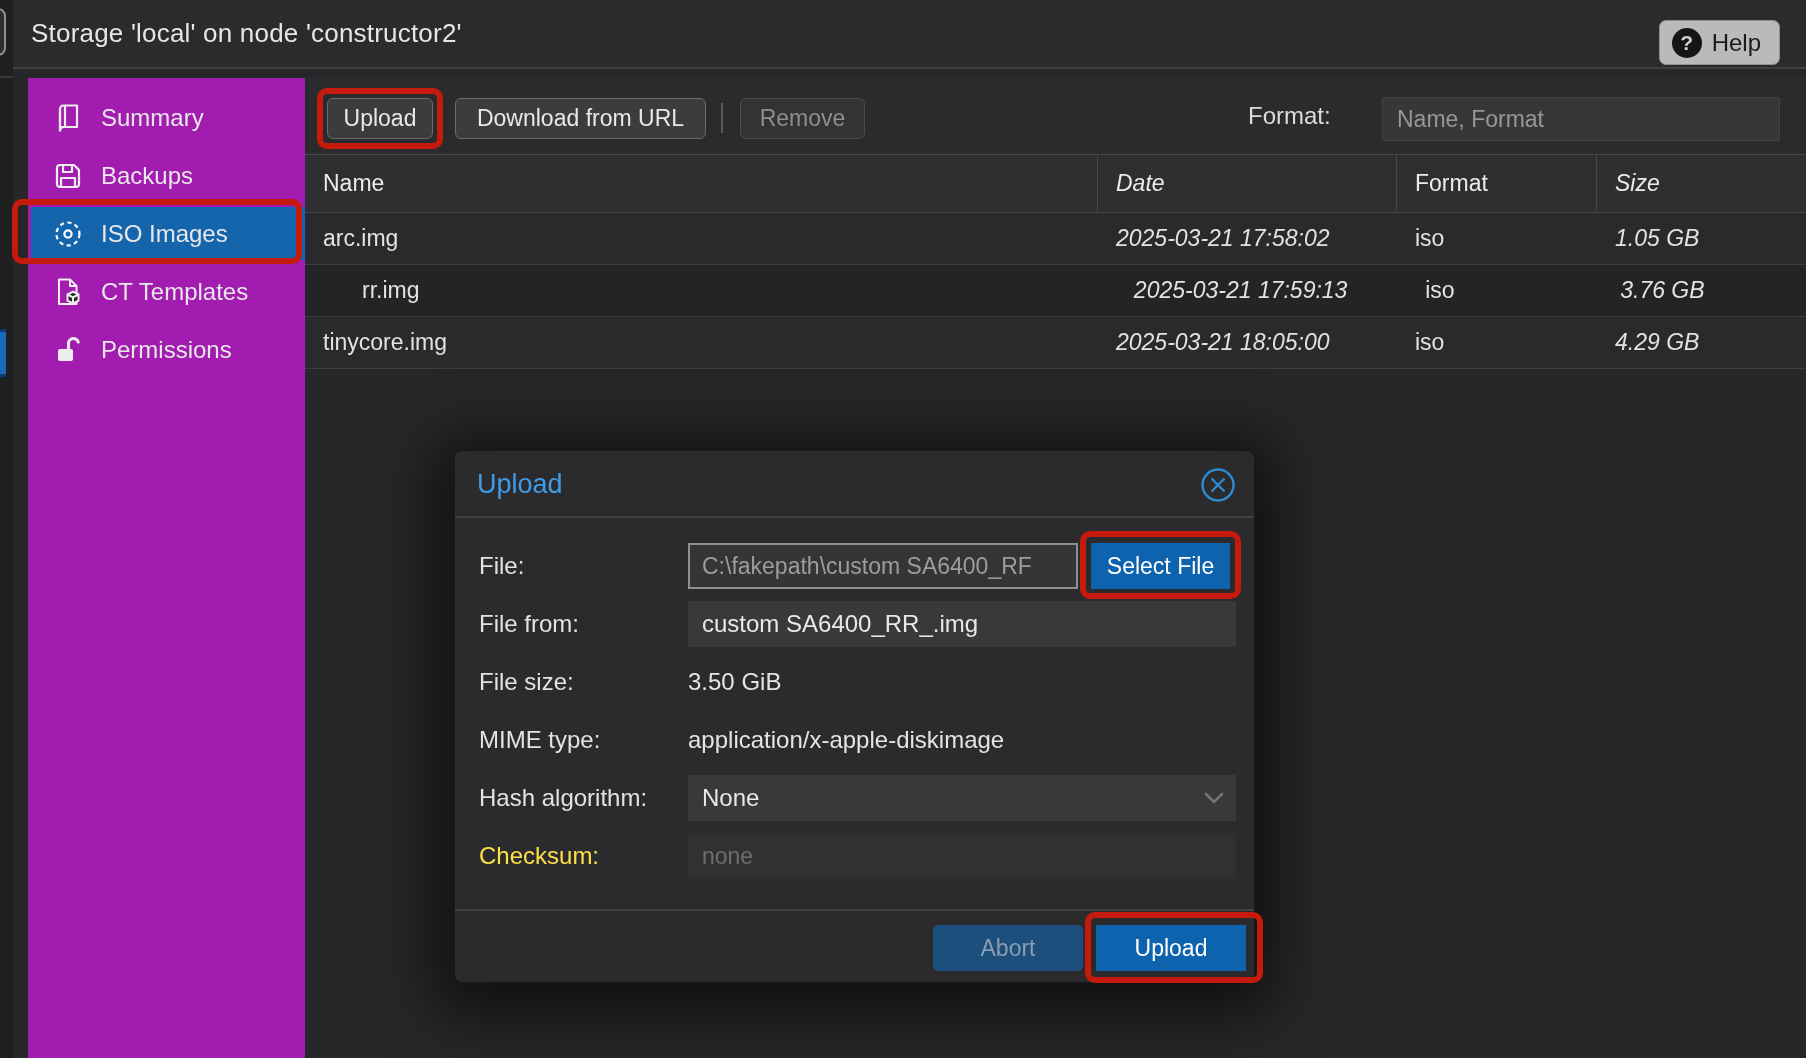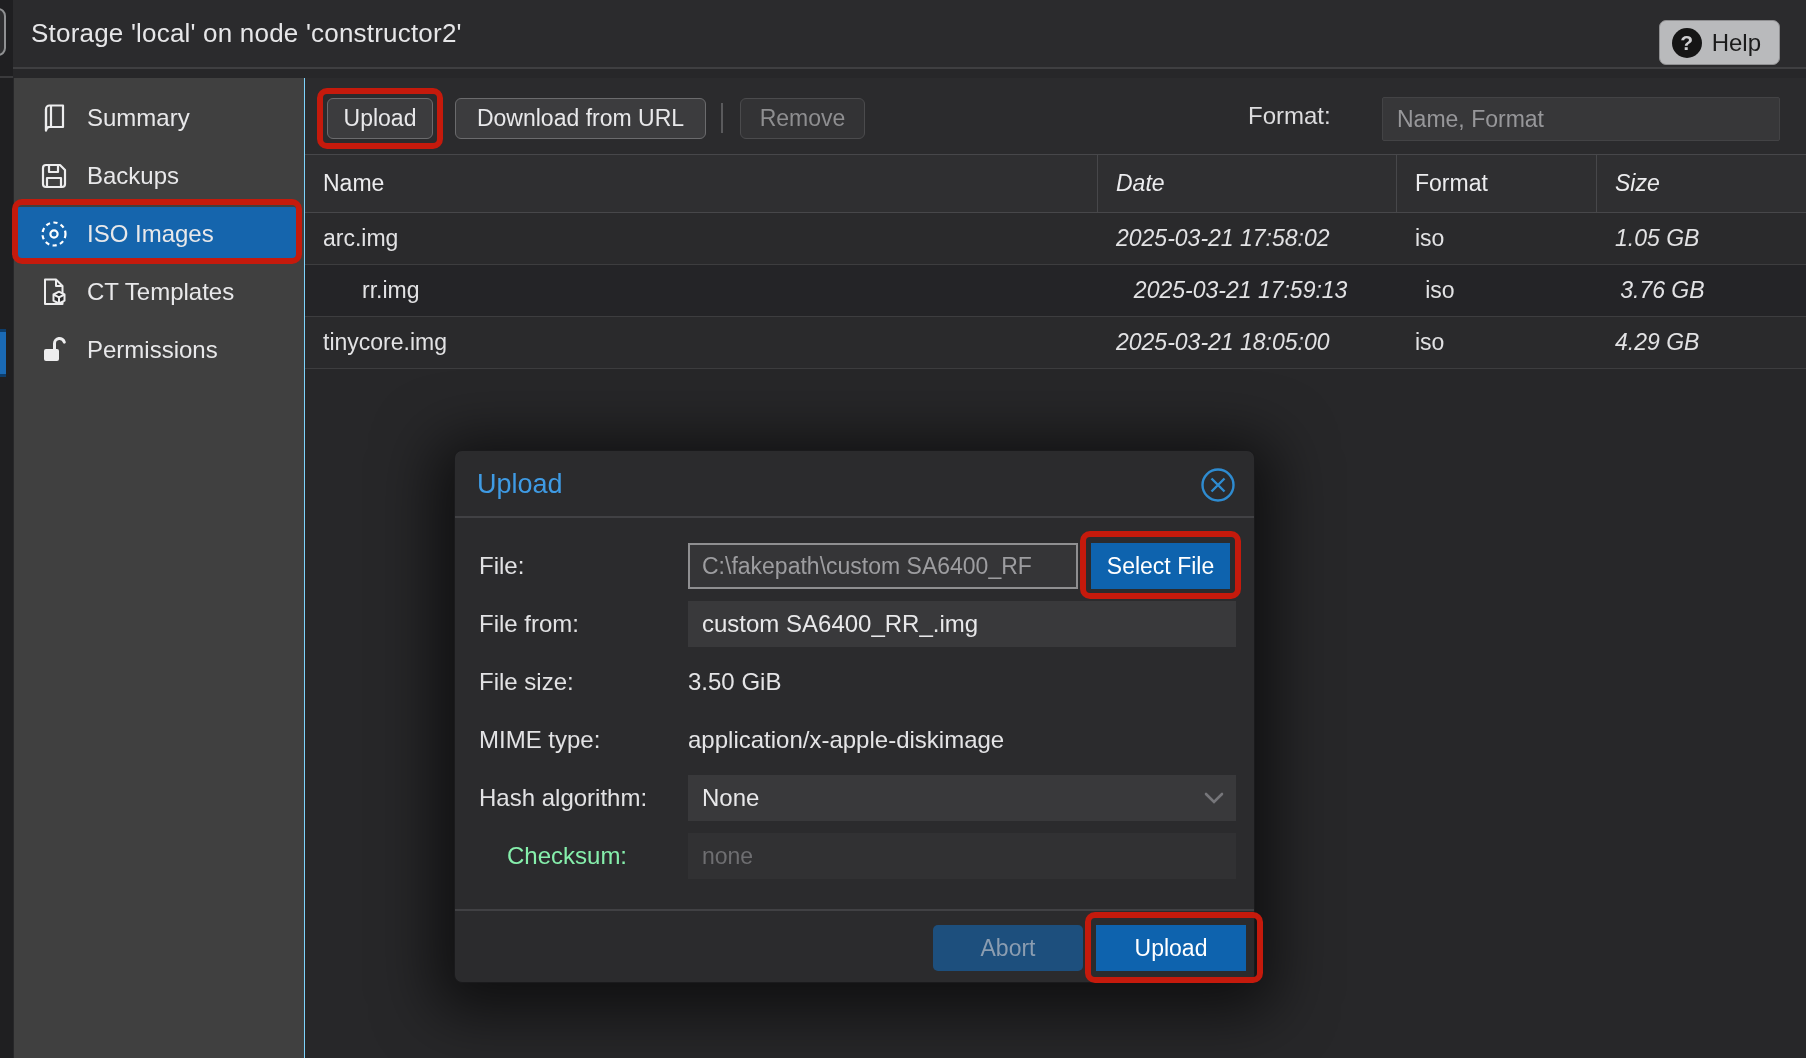--- a/index.html
+++ b/index.html
@@ -18,22 +18,22 @@
   
   .header-bar { position:absolute; left:13px; top:0; width:1793px; height:69px;
     background:#2b2b2d; border-bottom:2px solid #3f3f41; display:flex; align-items:center; }
   .page-title { margin-left:18px; font-size:26px; color:#e6e6e8; letter-spacing:.2px; }
   .help-btn { position:absolute; right:26px; top:20px; height:45px; padding:0 18px 0 12px;
     background:#b9babc; color:#1b1b1b; border:1px solid #8f8f91; border-radius:7px;
     display:flex; align-items:center; gap:10px; font-size:24px; cursor:pointer; }
   .help-q { width:30px; height:30px; border-radius:50%; background:#151515; color:#cfcfd1;
     display:flex; align-items:center; justify-content:center; font-weight:bold; font-size:21px; }
   
-  .sidebar { position:absolute; left:14px; top:78px; width:292px; height:980px;
-    background:#404040; border-right:2px solid #7dd3fc; }
+  .sidebar { position:absolute; left:28px; top:78px; width:292px; height:980px;
+    background:#a21caf; border-right:2px solid #7dd3fc; }
   .side-item { position:absolute; left:3px; width:279px; height:53px;
     display:flex; align-items:center; gap:16px; padding-left:20px;
     color:#e8e8ea; font-size:24px; cursor:pointer; border-radius:2px; }
   .side-item .icn { width:34px; height:34px; flex:0 0 34px; display:flex; align-items:center; justify-content:center; }
   .side-item.selected { background:#1565ad; }
   
   .content { position:absolute; left:305px; top:78px; width:1501px; height:980px; background:#272729; }
   .toolbar { position:absolute; left:0; top:0; width:1501px; height:76px; background:#2b2b2d; }
   .tb-btn { position:absolute; top:20px; height:41px; background:#3c3c3e; border:1px solid #6b6b6d;
     border-radius:6px; color:#e8e8ea; font-size:23px; display:flex; align-items:center; justify-content:center;
@@ -56,21 +56,21 @@
   .gr-cell { display:flex; align-items:center; padding-left:18px; font-size:23px; color:#e2e2e4; }
   .modal { position:absolute; left:454px; top:450px; width:801px; height:533px;
     background:#2b2b2d; border:1px solid #1a1a1c; border-radius:8px;
     box-shadow:0 10px 60px 20px rgba(0,0,0,.6); }
   .modal-title-bar { position:absolute; left:0; top:0; width:100%; height:67px; border-bottom:2px solid #414144; }
   .modal-title { position:absolute; left:22px; top:0; height:67px; display:flex; align-items:center;
     color:#3f9be4; font-size:27px; }
   .modal-close { position:absolute; right:18px; top:16px; width:36px; height:36px; cursor:pointer; }
   .m-row { position:absolute; left:0; width:100%; height:46px; }
   .m-label { position:absolute; left:24px; top:0; height:46px; display:flex; align-items:center; font-size:24px; color:#e2e2e4; }
-  .m-label.dim { color:#86efac;margin-left:28px; }
+  .m-label.dim { color:#fde047; }
   .file-input { position:absolute; left:233px; top:0; width:390px; height:46px;
     background:#353537; border:2px solid #8f8f91; color:#9d9da0; font-size:23px;
     padding:0 12px; white-space:nowrap; overflow:hidden; font-family:"Liberation Sans", sans-serif; }
   .btn-blue { background:#0e63ae; color:#ffffff; border:none; border-radius:0;
     font-size:23px; font-family:"Liberation Sans", sans-serif; cursor:pointer; }
   .select-file-btn { position:absolute; left:636px; top:0; width:139px; height:46px; }
   .text-field { position:absolute; left:233px; top:0; width:548px; height:46px;
     background:#39393b; border:none; color:#e8e8ea; font-size:24px; padding:0 14px;
     font-family:"Liberation Sans", sans-serif; }
   .plain-value { position:absolute; left:233px; top:0; height:46px; display:flex; align-items:center;

